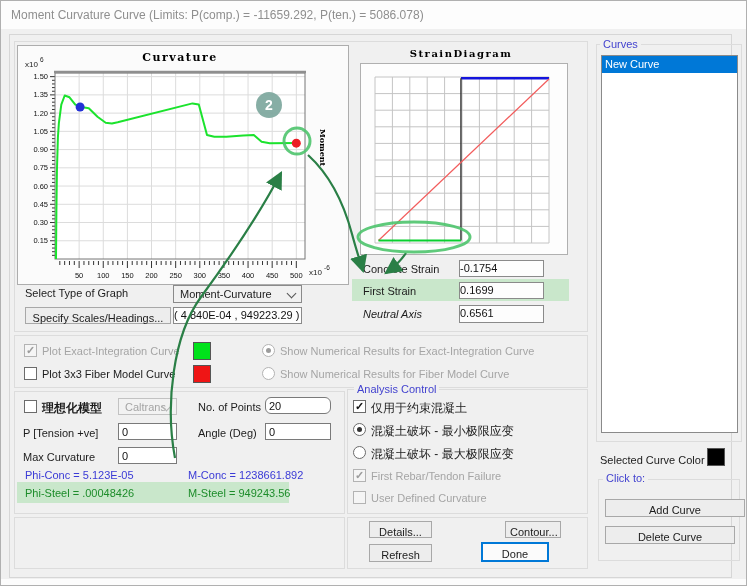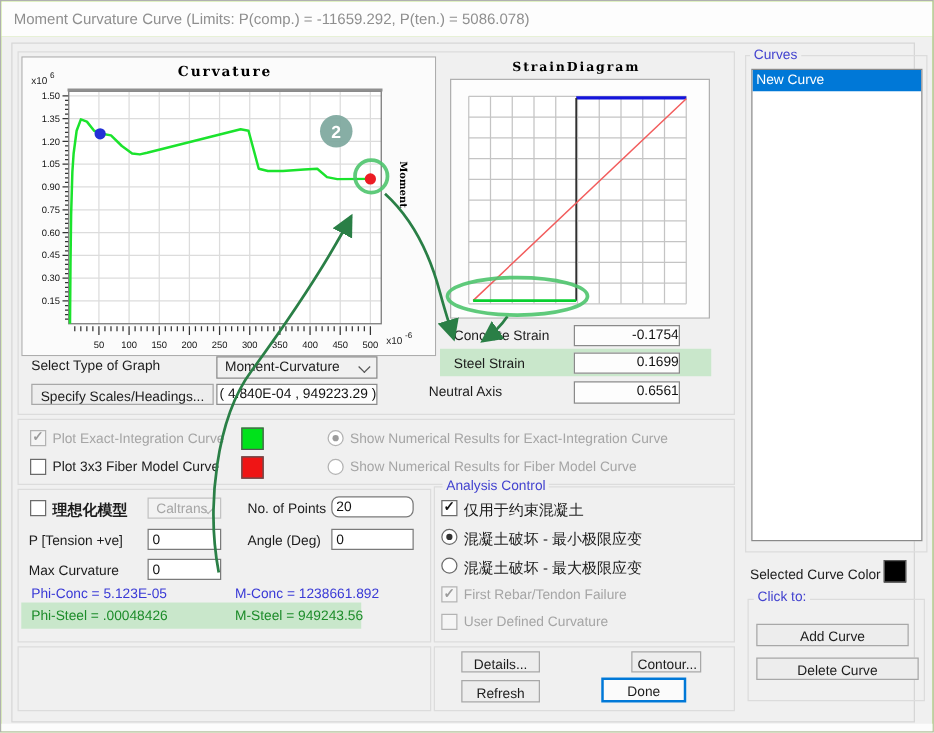--- a/index.html
+++ b/index.html
@@ -1,35 +1,35 @@
 <!DOCTYPE html>
 <html style="--selection: #0078d7; --groupbox-label: #4343cf; --value-blue: #3a3ad6; --value-green: #1d8c2a; --highlight-green: #c9e7cb; --annotation-green: #2a7f46; --ring-green: #4ec46d; --badge-teal: #7ea89e;"><head>
 <meta charset="utf-8">
 <style>
   html,body{margin:0;padding:0;background:#e8e8e8;}
-  #win{position:relative;width:747px;height:586px;background:#bef264;border:1px solid #b0b0b0;
+  #win{position:relative;width:747px;height:586px;background:#be185d;border:1px solid #b0b0b0;
        box-sizing:border-box;font-family:"Liberation Sans",sans-serif;overflow:hidden;}
   #titlebar{position:absolute;left:0;top:0;width:100%;height:28px;background:#fdfdfd;}
   #titlebar span{position:absolute;left:10px;top:7px;font-size:12px;color:#8f8f8f;white-space:nowrap;}
   #body{position:absolute;left:0;top:28px;right:0;bottom:0;background:#f0f0f0;}
   .abs{position:absolute;}
   .sect{position:absolute;border:1px solid #dcdcdc;box-sizing:border-box;}
   .lbl{position:absolute;font-size:11px;color:#1c1c1c;white-space:nowrap;}
   .lbl.dis{color:#a5a5a5;}
   .lbl.cjk{font-size:12px;}
   .lbl.blue{color:var(--value-blue);}
   .lbl.green{color:var(--value-green);}
   .grp-lbl{position:absolute;font-size:11px;color:var(--groupbox-label);background:#f0f0f0;padding:0 3px;white-space:nowrap;}
   .btn{position:absolute;border:1px solid #a8a8a8;background:#ededed;font-size:11px;color:#1c1c1c;
        text-align:center;box-sizing:border-box;cursor:pointer;font-family:inherit;padding:4px;}
   .btn.primary{border:2px solid var(--selection);background:#fbfbfb;}
   .inp{position:absolute;border:1px solid #7a7a7a;background:#fff;font-size:11px;color:#111;
        padding:0 3px;box-sizing:border-box;font-family:inherit;}
   .valbox{position:absolute;border:1px solid #8a8a8a;background:#fdfdfd;font-size:11px;color:#111;
-       text-align:right;box-sizing:border-box;line-height:15px;}
+       text-align:left;box-sizing:border-box;line-height:15px;}
   .cb{position:absolute;width:13px;height:13px;border:1px solid #6b6b6b;background:#fff;
       box-sizing:border-box;font-size:11px;line-height:10px;text-align:center;color:#111;}
   .cb.checked::after{content:"\2713";font-weight:bold;}
   .cb.dis{border-color:#b3b3b3;background:#f5f5f5;color:#9c9c9c;}
   .radio{position:absolute;width:13px;height:13px;border:1px solid #6b6b6b;border-radius:50%;
       background:#fff;box-sizing:border-box;}
   .radio.sel::after{content:"";position:absolute;inset:3px;border-radius:50%;background:#333;}
   .radio.dis{border-color:#b3b3b3;}
   .radio.dis.sel::after{background:#9c9c9c;}
   .dd{position:absolute;border:1px solid #8a8a8a;background:#f1f1f1;box-sizing:border-box;
@@ -268,23 +268,23 @@
           <line x1="107.956" y1="35.328" x2="196" y2="35.328" stroke="#1414dc" stroke-width="2.5"></line>
           <line x1="107.956" y1="35.328" x2="107.956" y2="197.51" stroke="#303030" stroke-width="1.4"></line>
           <line x1="25.48" y1="197.51" x2="196" y2="35.992" stroke="#f25c5c" stroke-width="1.2"></line>
           <line x1="25.48" y1="197.51" x2="107.956" y2="197.51" stroke="#08cf2f" stroke-width="2.2"></line>
         </g>
     </svg>
 
     <span class="lbl" style="left:362px;top:234px;">Concrete Strain</span>
     <div class="valbox" style="left:458px;top:231px;width:85px;height:17px;">-0.1754</div>
     <div class="hl" style="left:351px;top:250px;width:217px;height:22px;"></div>
-    <span class="lbl" style="left:362px;top:256px;">Steel Strain</span>
+    <span class="lbl" style="left:362px;top:256px;">First Strain</span>
     <div class="valbox" style="left:458px;top:253px;width:85px;height:17px;">0.1699</div>
-    <span class="lbl" style="left:342px;top:279px;">Neutral Axis</span>
+    <span class="lbl" style="left:362px;top:279px;font-style:italic;">Neutral Axis</span>
     <div class="valbox" style="left:458px;top:276px;width:85px;height:18px;">0.6561</div>
 
     <div class="cb checked dis" style="left:23px;top:315px;"></div>
     <span class="lbl dis" style="left:41px;top:316px;">Plot Exact-Integration Curve</span>
     <div class="swatch" style="left: 192px; top: 313px; width: 18px; height: 18px; background: rgb(0, 226, 27);"></div>
     <div class="radio sel dis" style="left:261px;top:315px;"></div>
     <span class="lbl dis" style="left:279px;top:316px;">Show Numerical Results for Exact-Integration Curve</span>
 
     <div class="cb" style="left:23px;top:338px;"></div>
     <span class="lbl" style="left:41px;top:339px;">Plot 3x3 Fiber Model Curve</span>
@@ -334,21 +334,21 @@
     <span class="grp-lbl" style="left:599px;top:9px;">Curves</span>
     <div id="listbox" style="top:26px;">
         <div class="lb-item sel">New Curve</div>
       </div>
 
     <span class="lbl" style="left:599px;top:425px;">Selected Curve Color</span>
     <div class="swatch" style="left: 706px; top: 419px; width: 18px; height: 18px; background: rgb(0, 0, 0);"></div>
 
     <div class="sect" style="left:597px;top:450px;width:142px;height:82px;"></div>
     <span class="grp-lbl" style="left:602px;top:443px;">Click to:</span>
-    <button class="btn" style="left:604px;top:470px;width:122px;height:18px;">Add Curve</button>
+    <button class="btn" style="left:604px;top:470px;width:140px;height:18px;">Add Curve</button>
     <button class="btn" style="left:604px;top:497px;width:130px;height:18px;">Delete Curve</button>
 
     <div class="abs" style="left:0;top:550px;width:747px;height:8px;background:#fcfcfc;"></div>
   </div>
 
   <svg id="overlay" width="747" height="586" viewBox="0 0 747 586">
     <defs>
       <marker id="ah" markerWidth="10" markerHeight="9" refX="7" refY="4" orient="auto">
         <path d="M0,0 L8,4 L0,8 z" fill="#2a7f46"></path>
       </marker>

